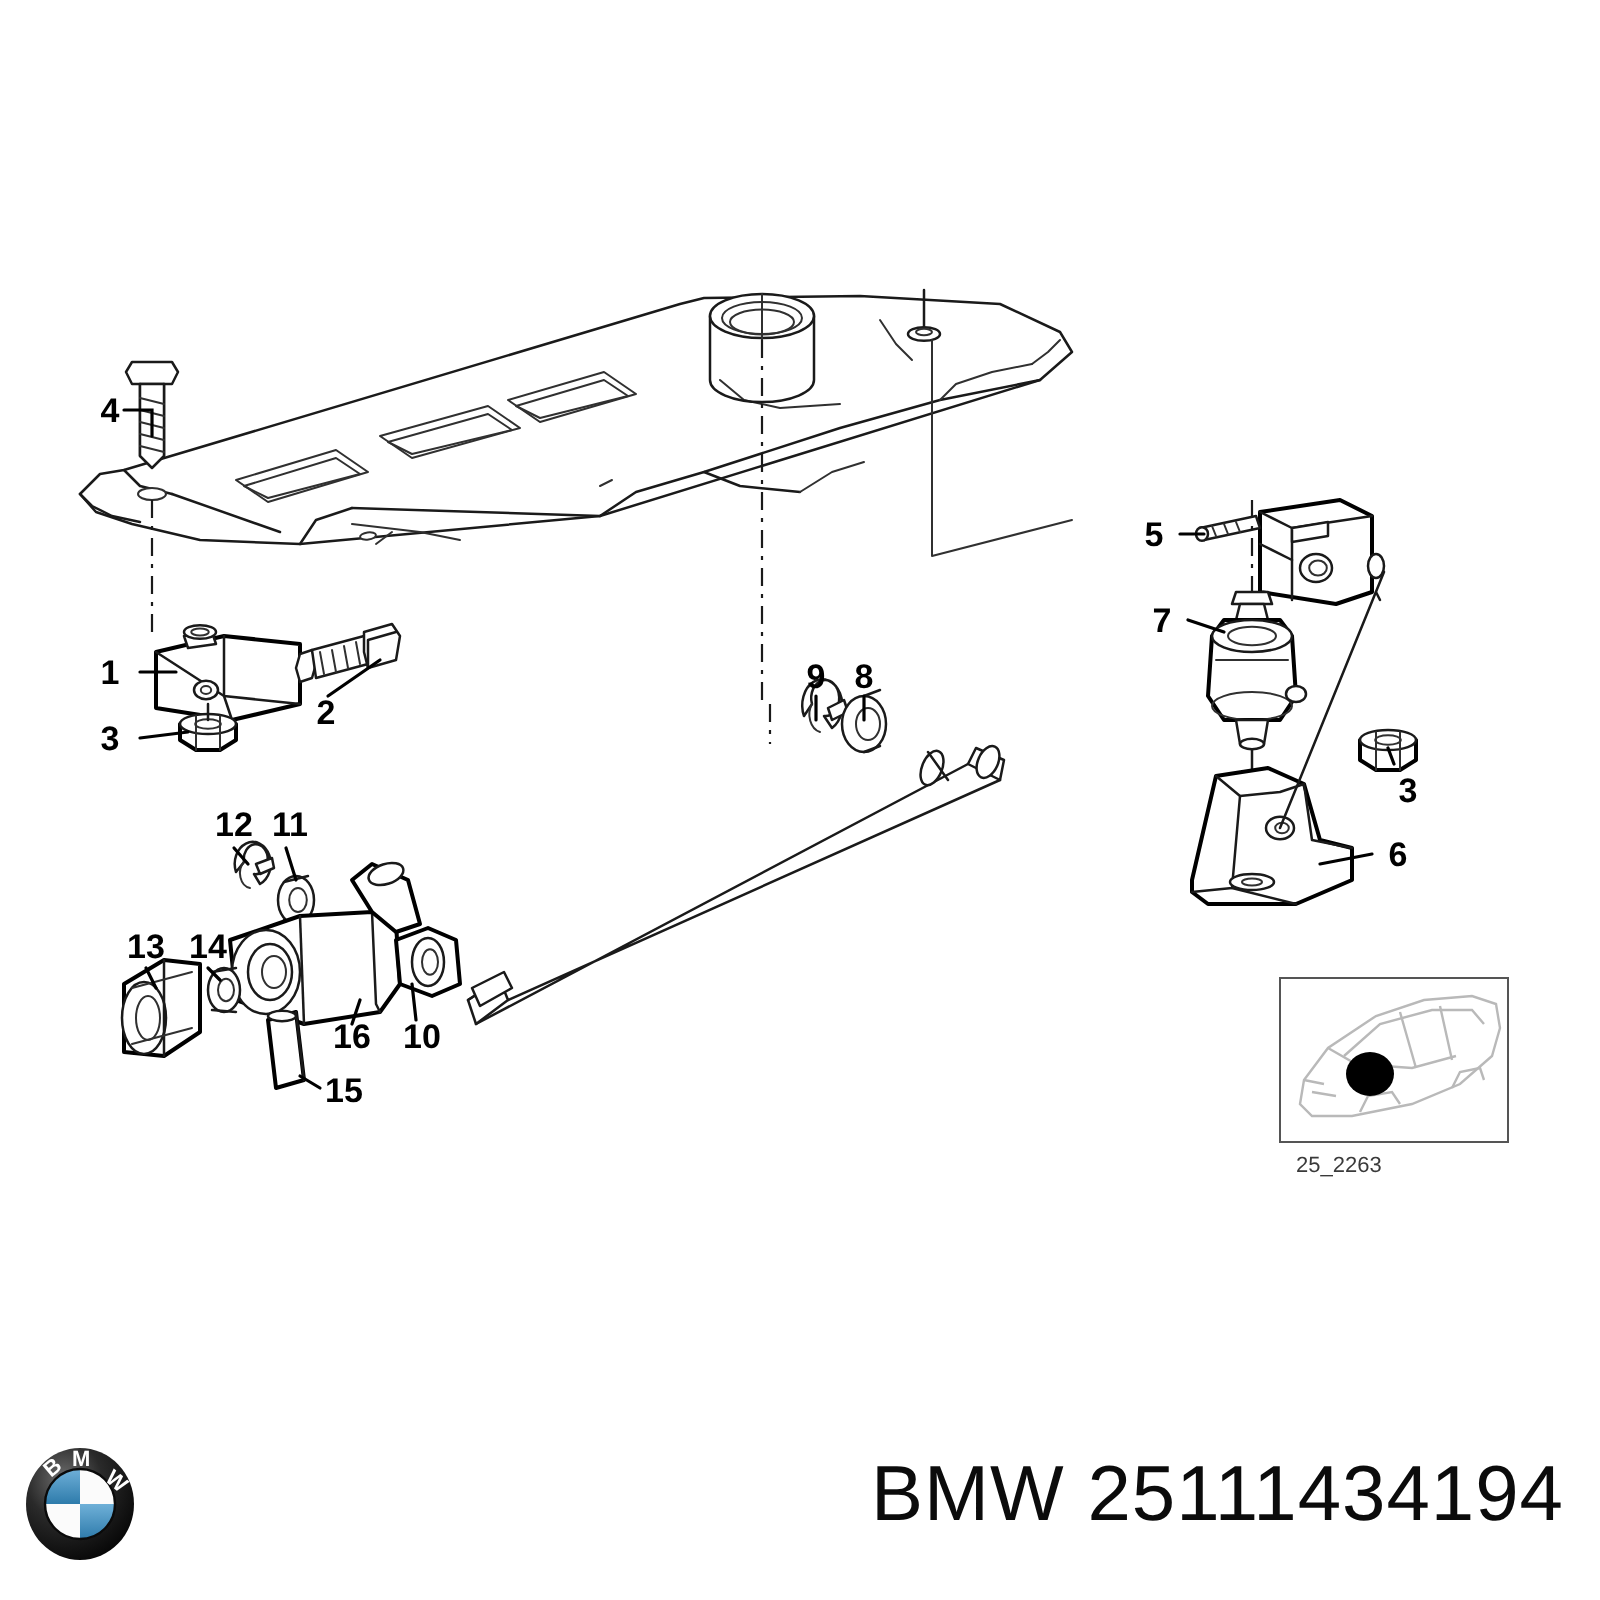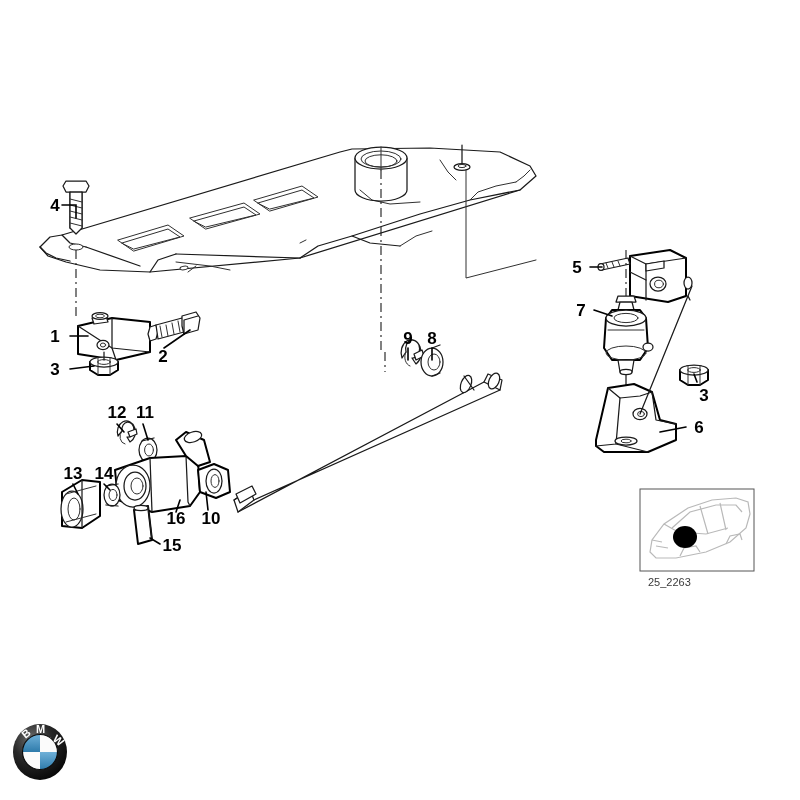--- a/index.html
+++ b/index.html
@@ -367,14 +367,15 @@
       </g>
       <circle cx="29" cy="29" r="17.5" fill="none" stroke="#0a0a0a" stroke-width="1.2"></circle>
       <g fill="#ffffff" font-family="Liberation Sans, sans-serif" font-size="11" font-weight="bold">
         <text x="14.5" y="16" transform="rotate(-40 14.5 16)">B</text>
         <text x="25" y="10">M</text>
         <text x="41" y="17" transform="rotate(40 41 17)">W</text>
       </g>
     </svg>
   </div>
 
+  <div class="footer-text">BMW 25111434194</div>
 
 </div>
 
 </body></html>

